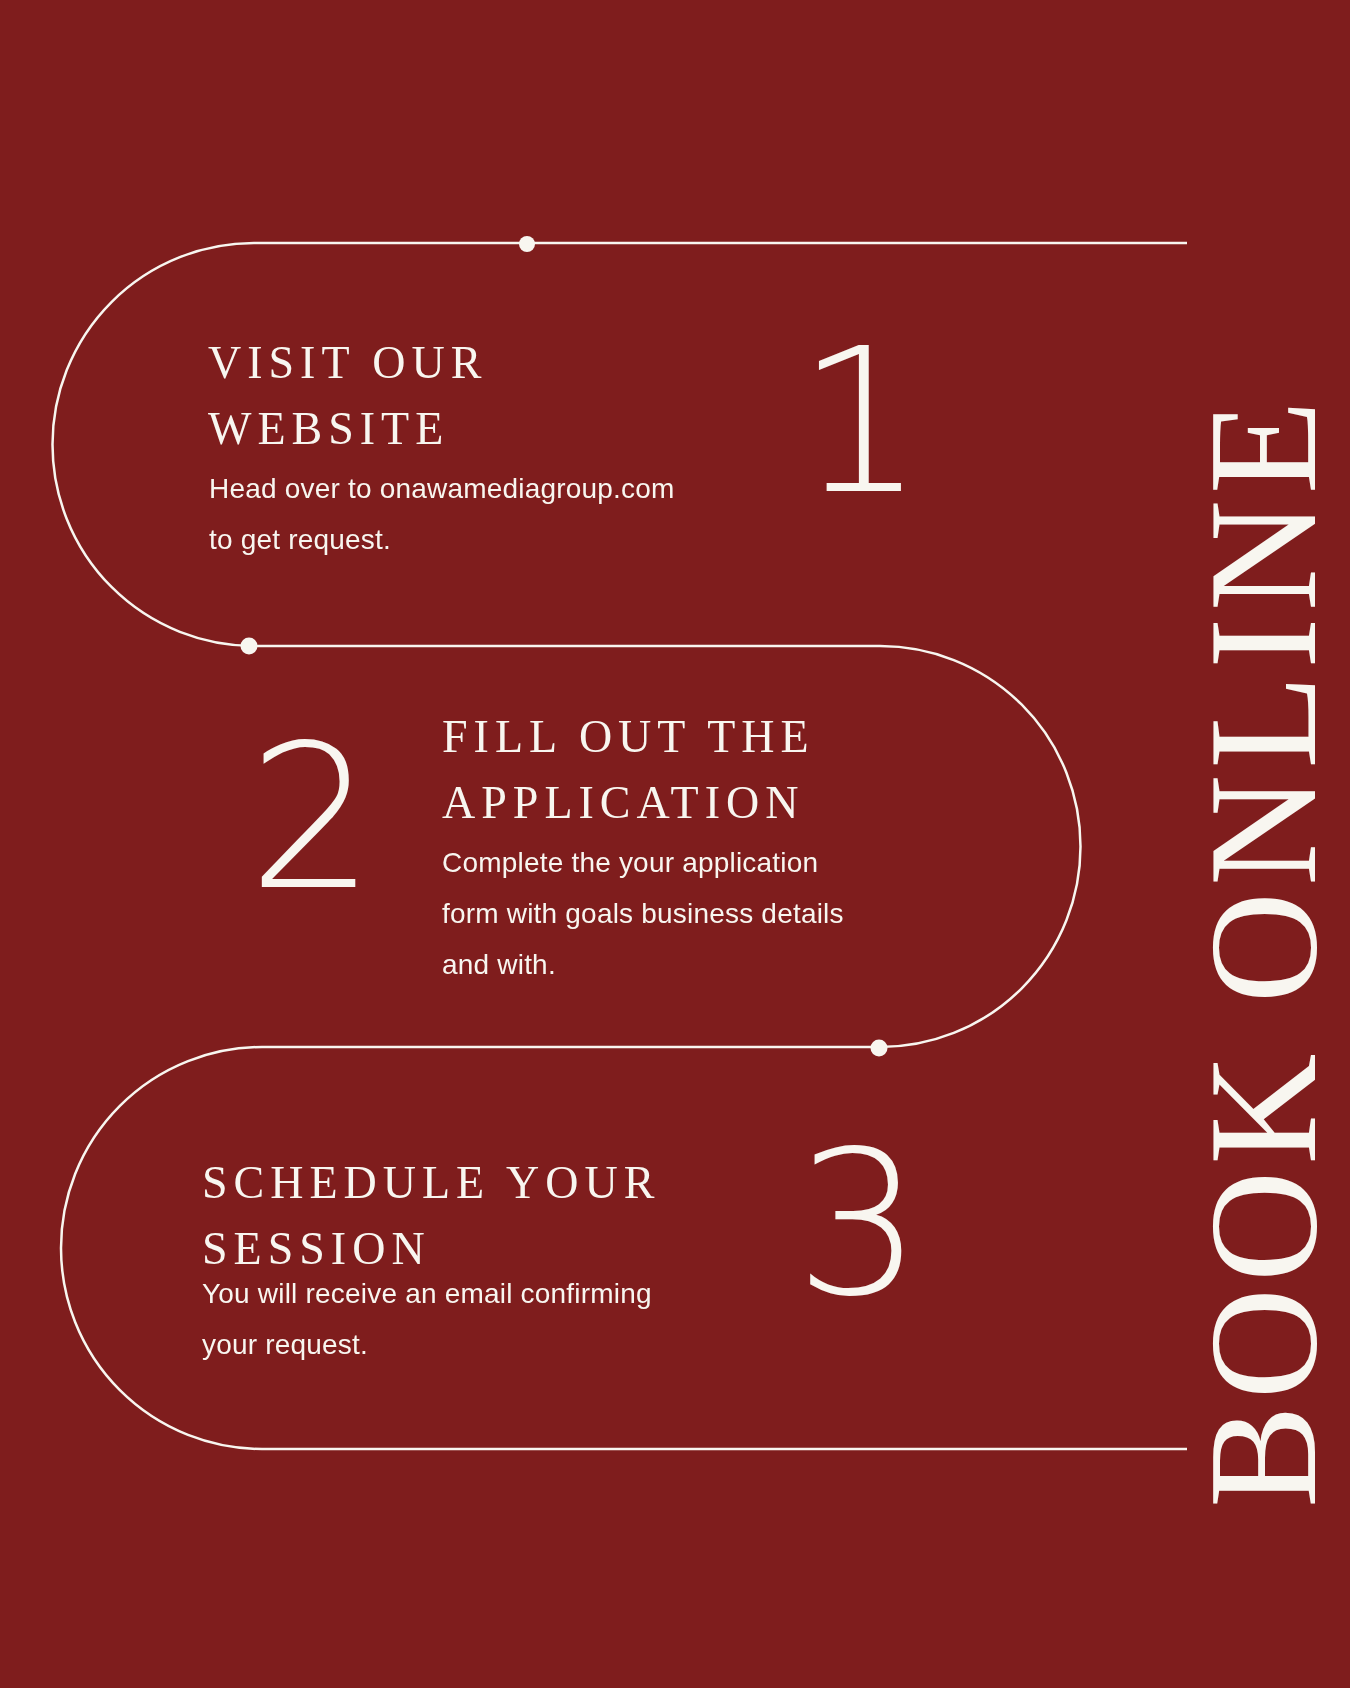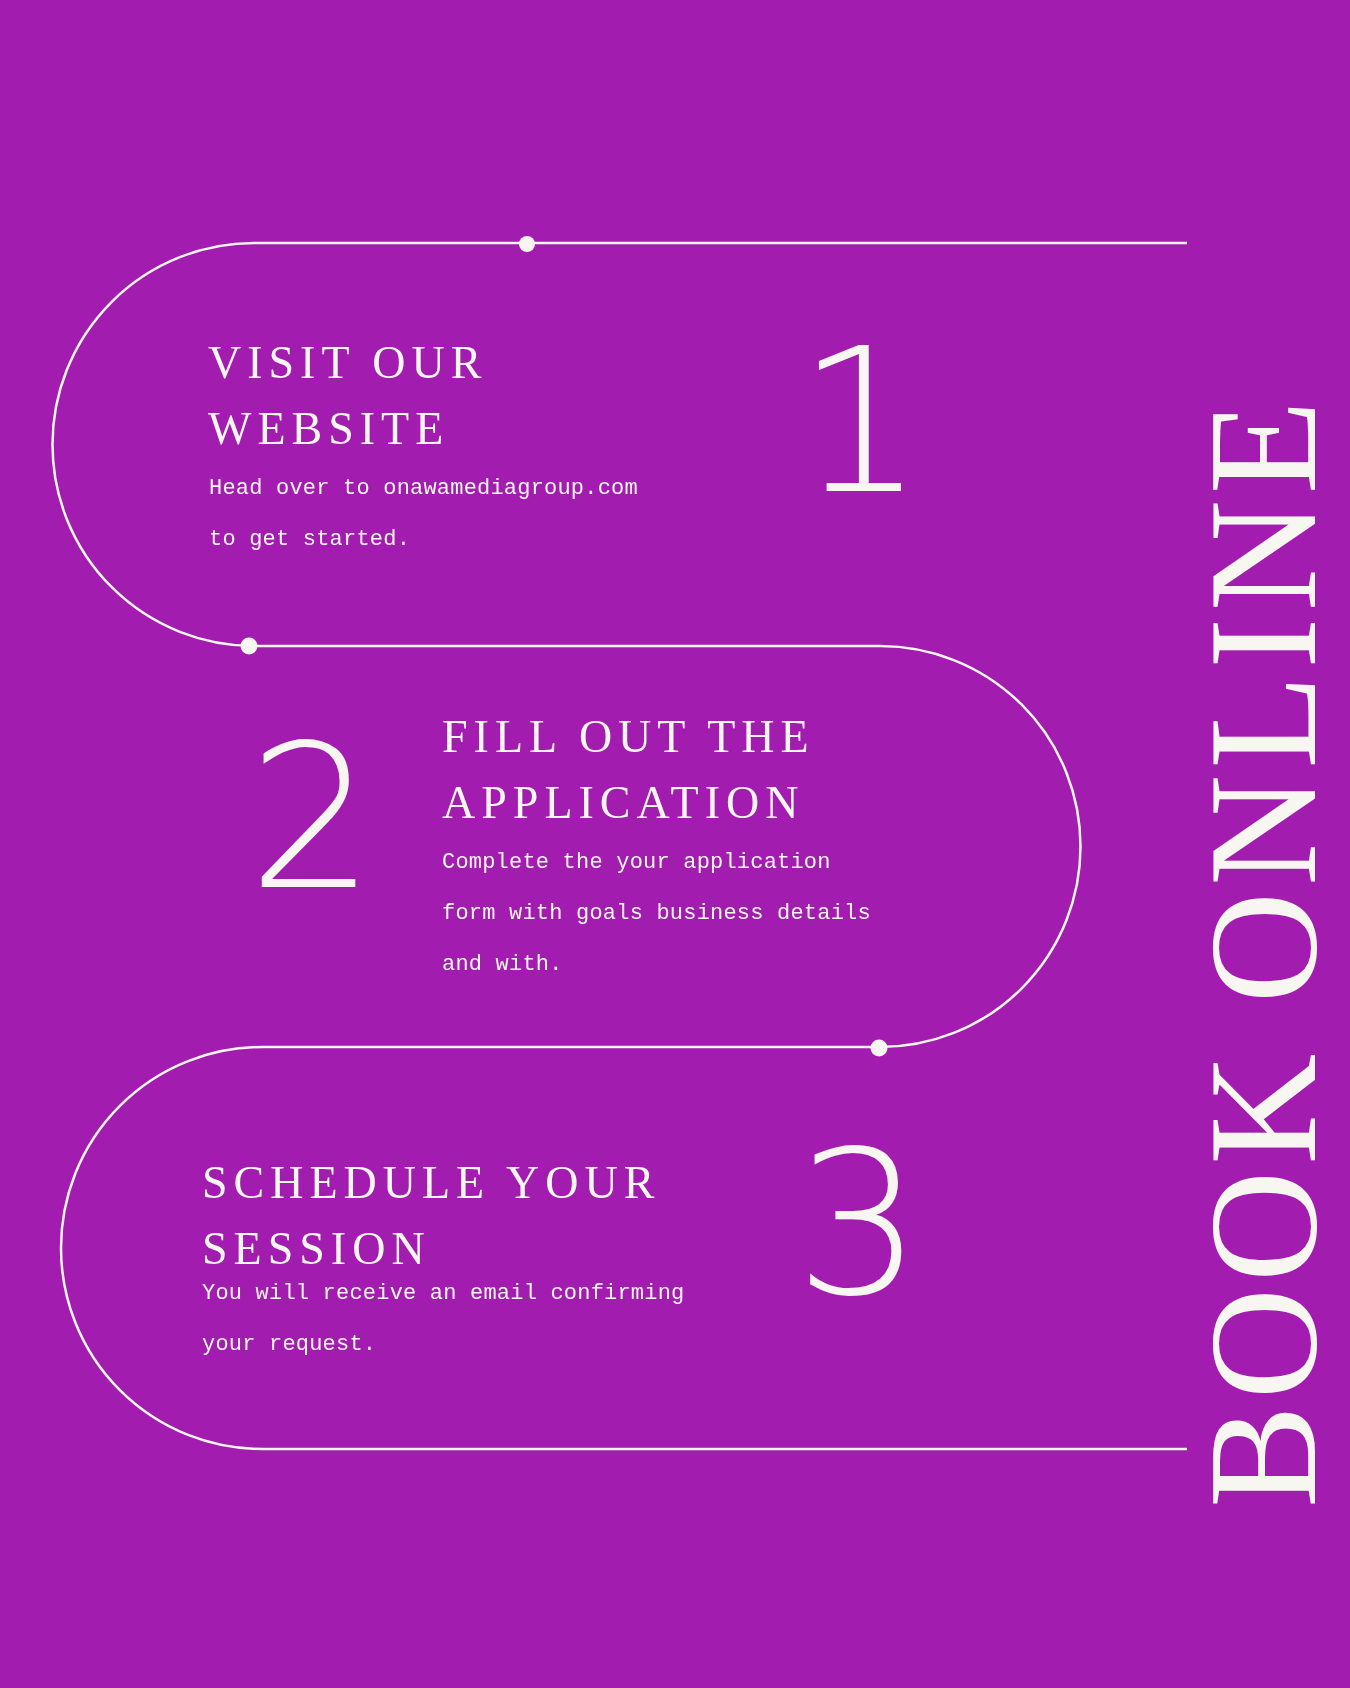--- a/index.html
+++ b/index.html
@@ -1,36 +1,36 @@
 <!DOCTYPE html>
 <html><head>
 <meta charset="utf-8">
 <style>
   html, body { margin: 0; padding: 0; }
   body { width: 1350px; height: 1688px; background: #5c5d57; overflow: hidden; position: relative; }
-  .canvas { position: absolute; left: 0; top: 0; width: 1350px; height: 1688px; background: #a21caf; }
+  .canvas { position: absolute; left: 0; top: 0; width: 1350px; height: 1688px; background: #7f1d1d; }
   svg.path-layer { position: absolute; left: 0; top: 0; }
   .heading {
     position: absolute;
     font-family: "Liberation Serif", "DejaVu Serif", serif;
     color: #f8f6f0;
     font-size: 46px;
     letter-spacing: 6px;
     line-height: 66px;
     font-weight: normal;
     text-transform: uppercase;
     white-space: nowrap;
     margin: 0;
   }
   .heading span { display: block; }
   .body-text {
     position: absolute;
-    font-family: Liberation Mono, monospace;
+    font-family: Liberation Sans, sans-serif;
     color: #f8f6f0;
-    font-size: 22px;
+    font-size: 28px;
     line-height: 51px;
     font-weight: 300;
     white-space: nowrap;
     margin: 0;
     letter-spacing: 0.2px;
   }
   .body-text span { display: block; }
   .step-number {
     position: absolute;
     font-family: "DejaVu Sans", sans-serif;
@@ -67,21 +67,21 @@
     <circle cx="249" cy="646" r="8.5" fill="#f8f6f0"></circle>
     <circle cx="879" cy="1048" r="8.5" fill="#f8f6f0"></circle>
   </svg>
 
   <h2 class="heading" style="left:208px; top:330px;">
     <span>VISIT OUR</span>
     <span>WEBSITE</span>
   </h2>
   <p class="body-text" style="left:209px; top:463px;">
     <span>Head over to onawamediagroup.com</span>
-    <span>to get started.</span>
+    <span>to get request.</span>
   </p>
   <div class="step-number" style="left:797px; top:322px;">1</div>
 
   <h2 class="heading" style="left:442px; top:704px;">
     <span>FILL OUT THE</span>
     <span>APPLICATION</span>
   </h2>
   <p class="body-text" style="left:442px; top:837px;">
     <span>Complete the your application</span>
     <span>form with goals business details</span>

